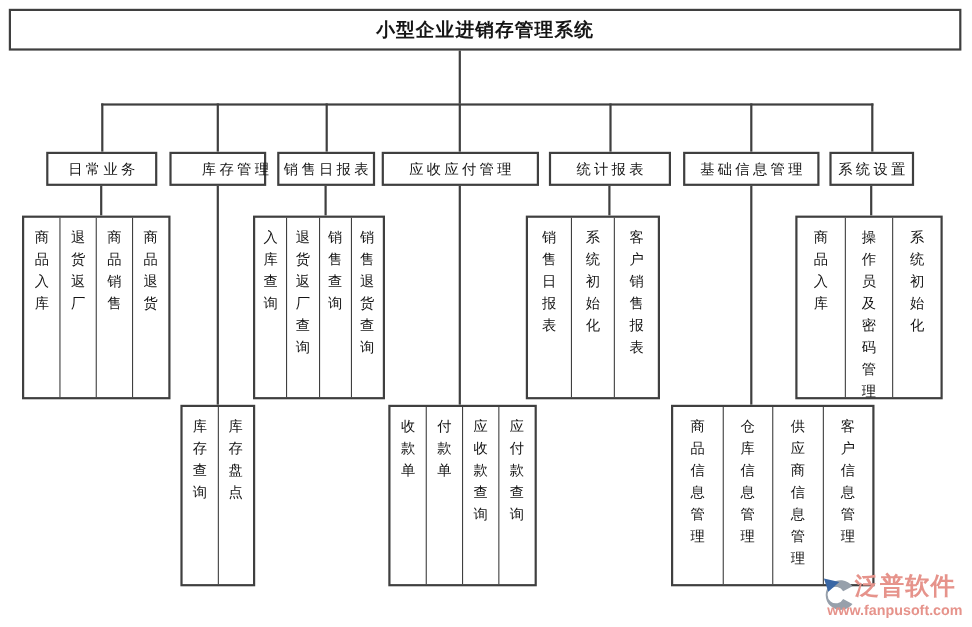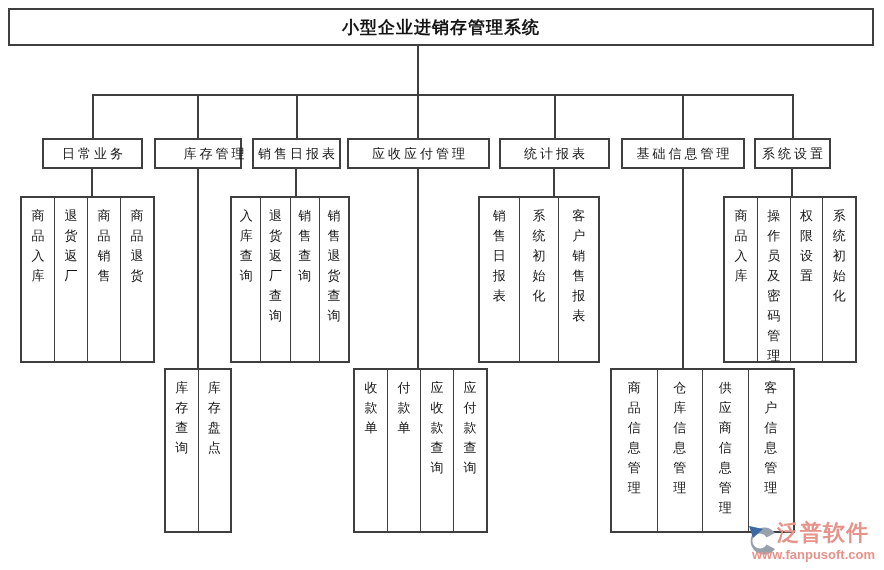--- a/index.html
+++ b/index.html
@@ -119,23 +119,20 @@
   </div>
 
   <div class="group" style="left:723px;top:196px;width:134px;height:167px;">
     <div class="col">
         <div class="vtext">商品入库</div>
       </div>
     <div class="col">
         <div class="vtext">操作员及密码管理</div>
       </div>
     <div class="col">
-        <div class="vtext">权限设置</div>
-      </div>
-    <div class="col">
         <div class="vtext">系统初始化</div>
       </div>
   </div>
 
   <div class="group" style="left:164px;top:368px;width:68px;height:165px;">
     <div class="col">
         <div class="vtext">库存查询</div>
       </div>
     <div class="col">
         <div class="vtext">库存盘点</div>

